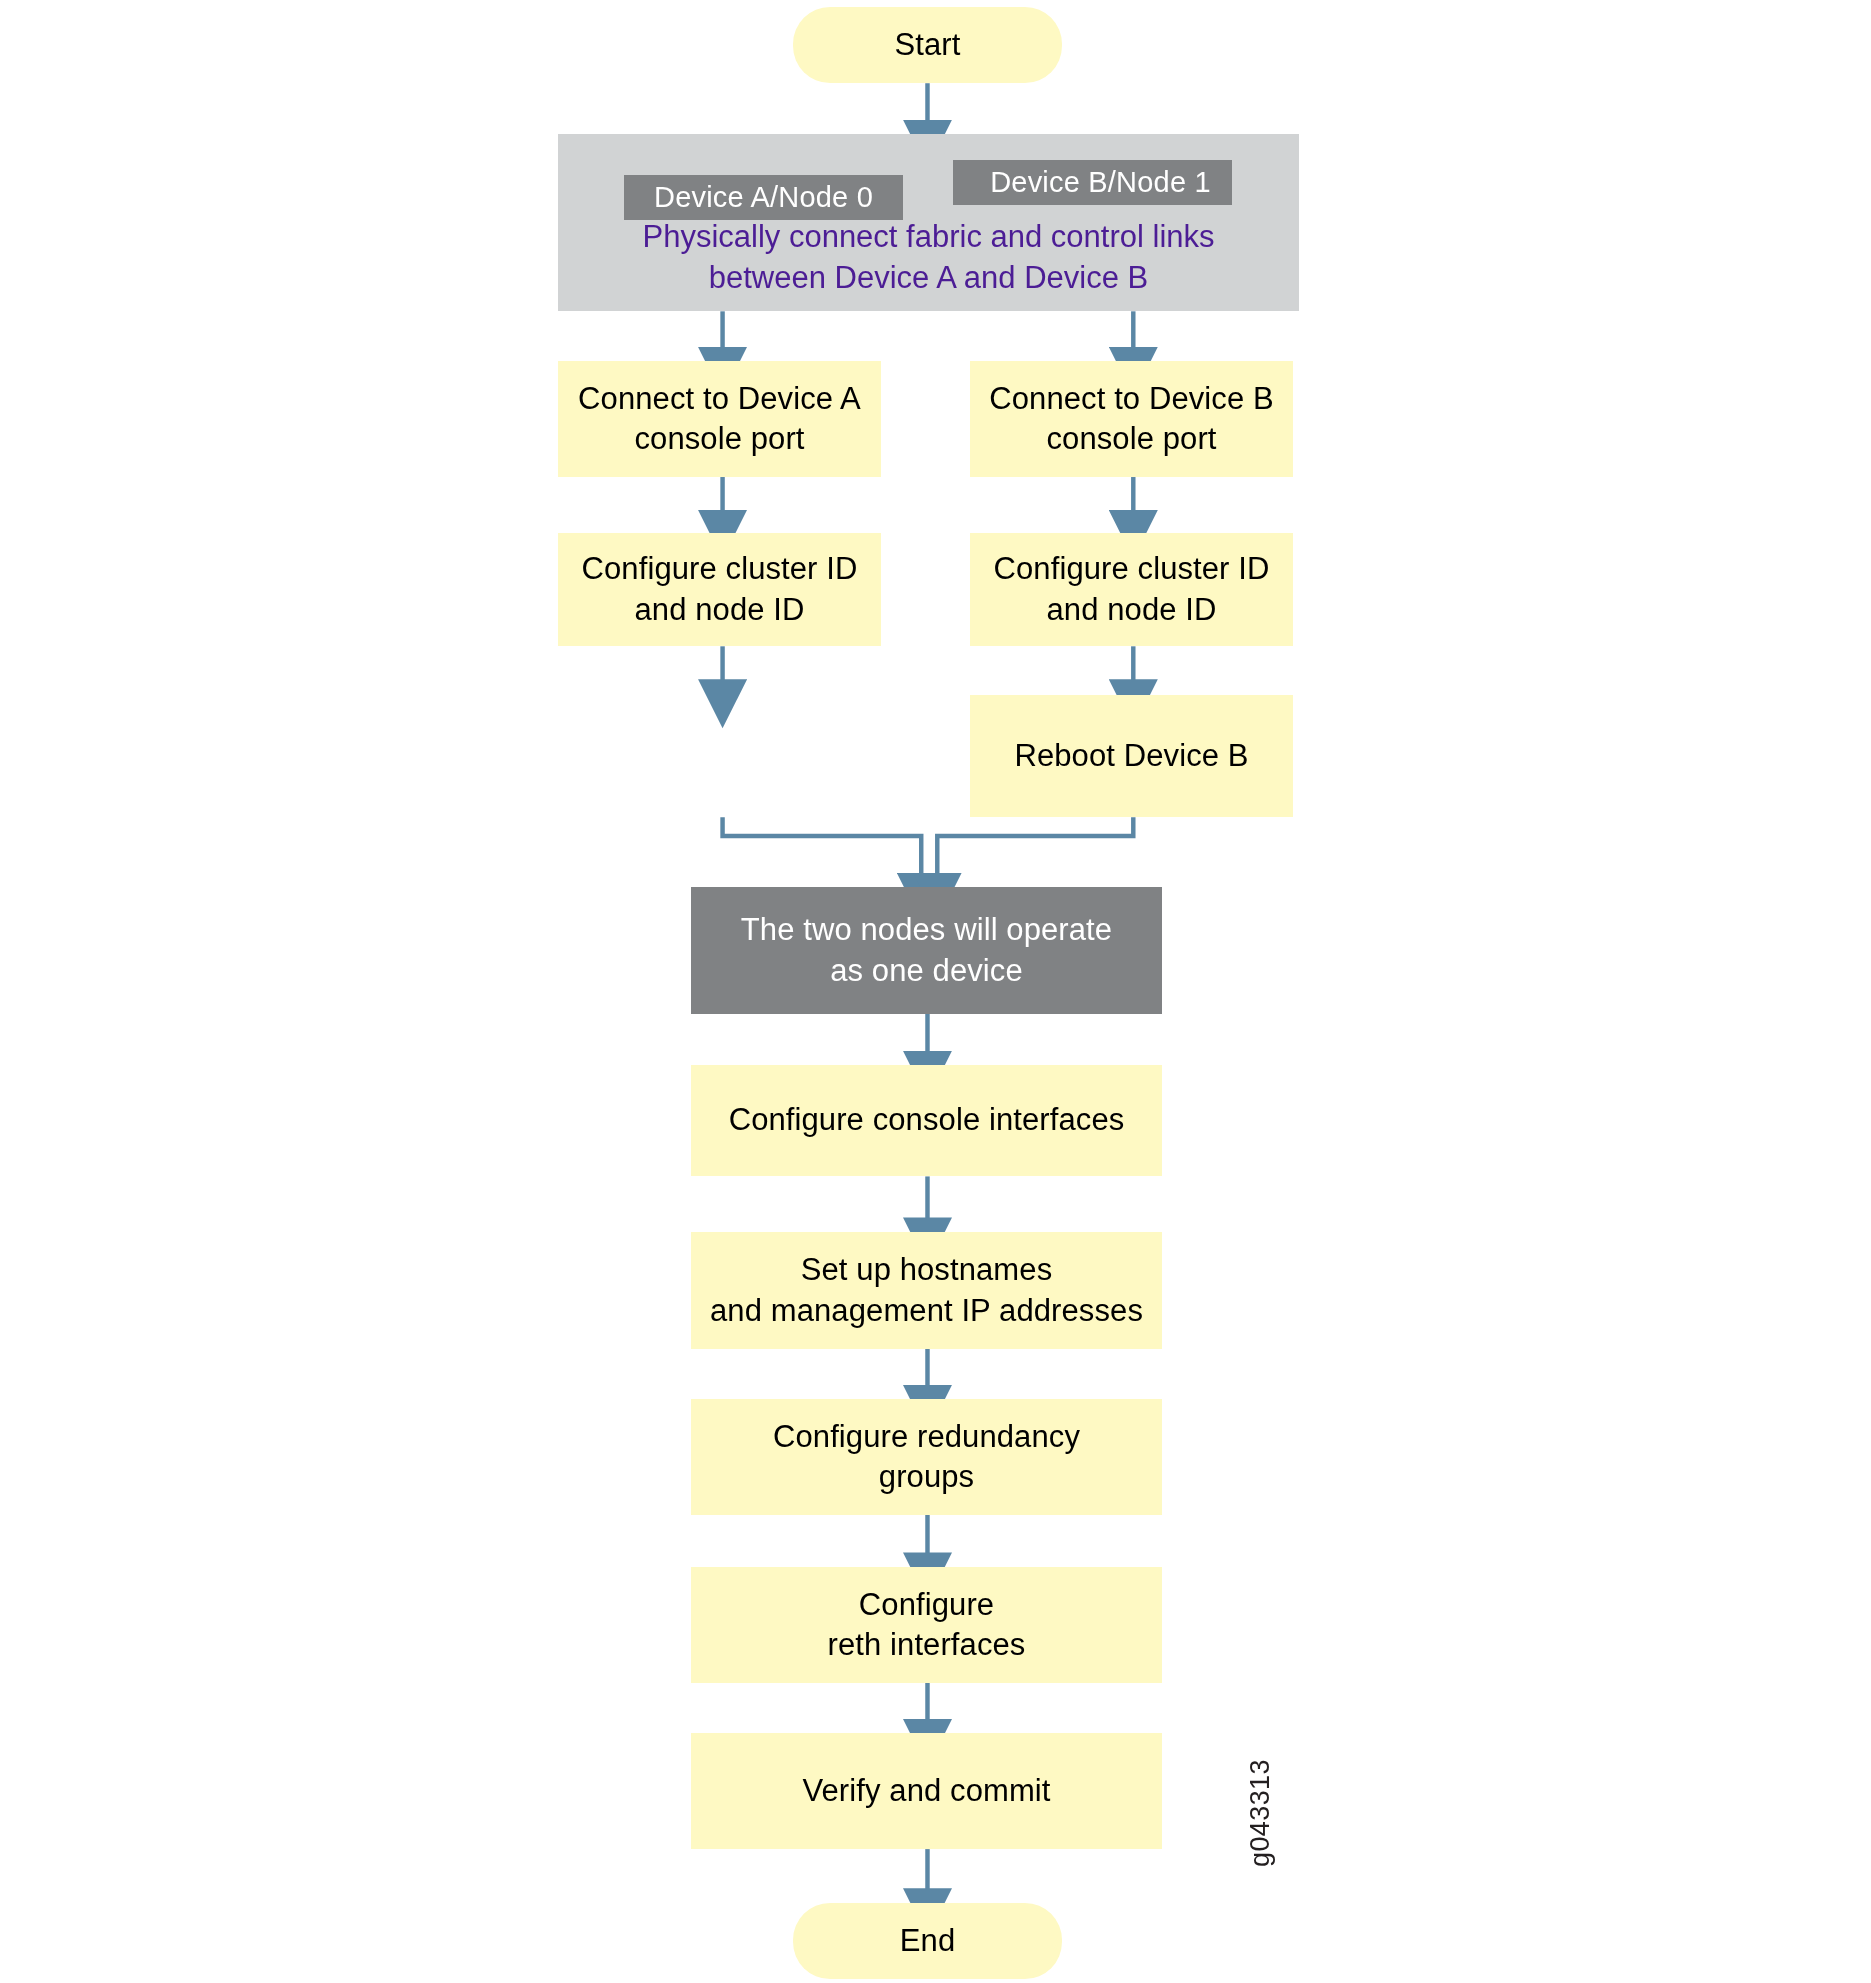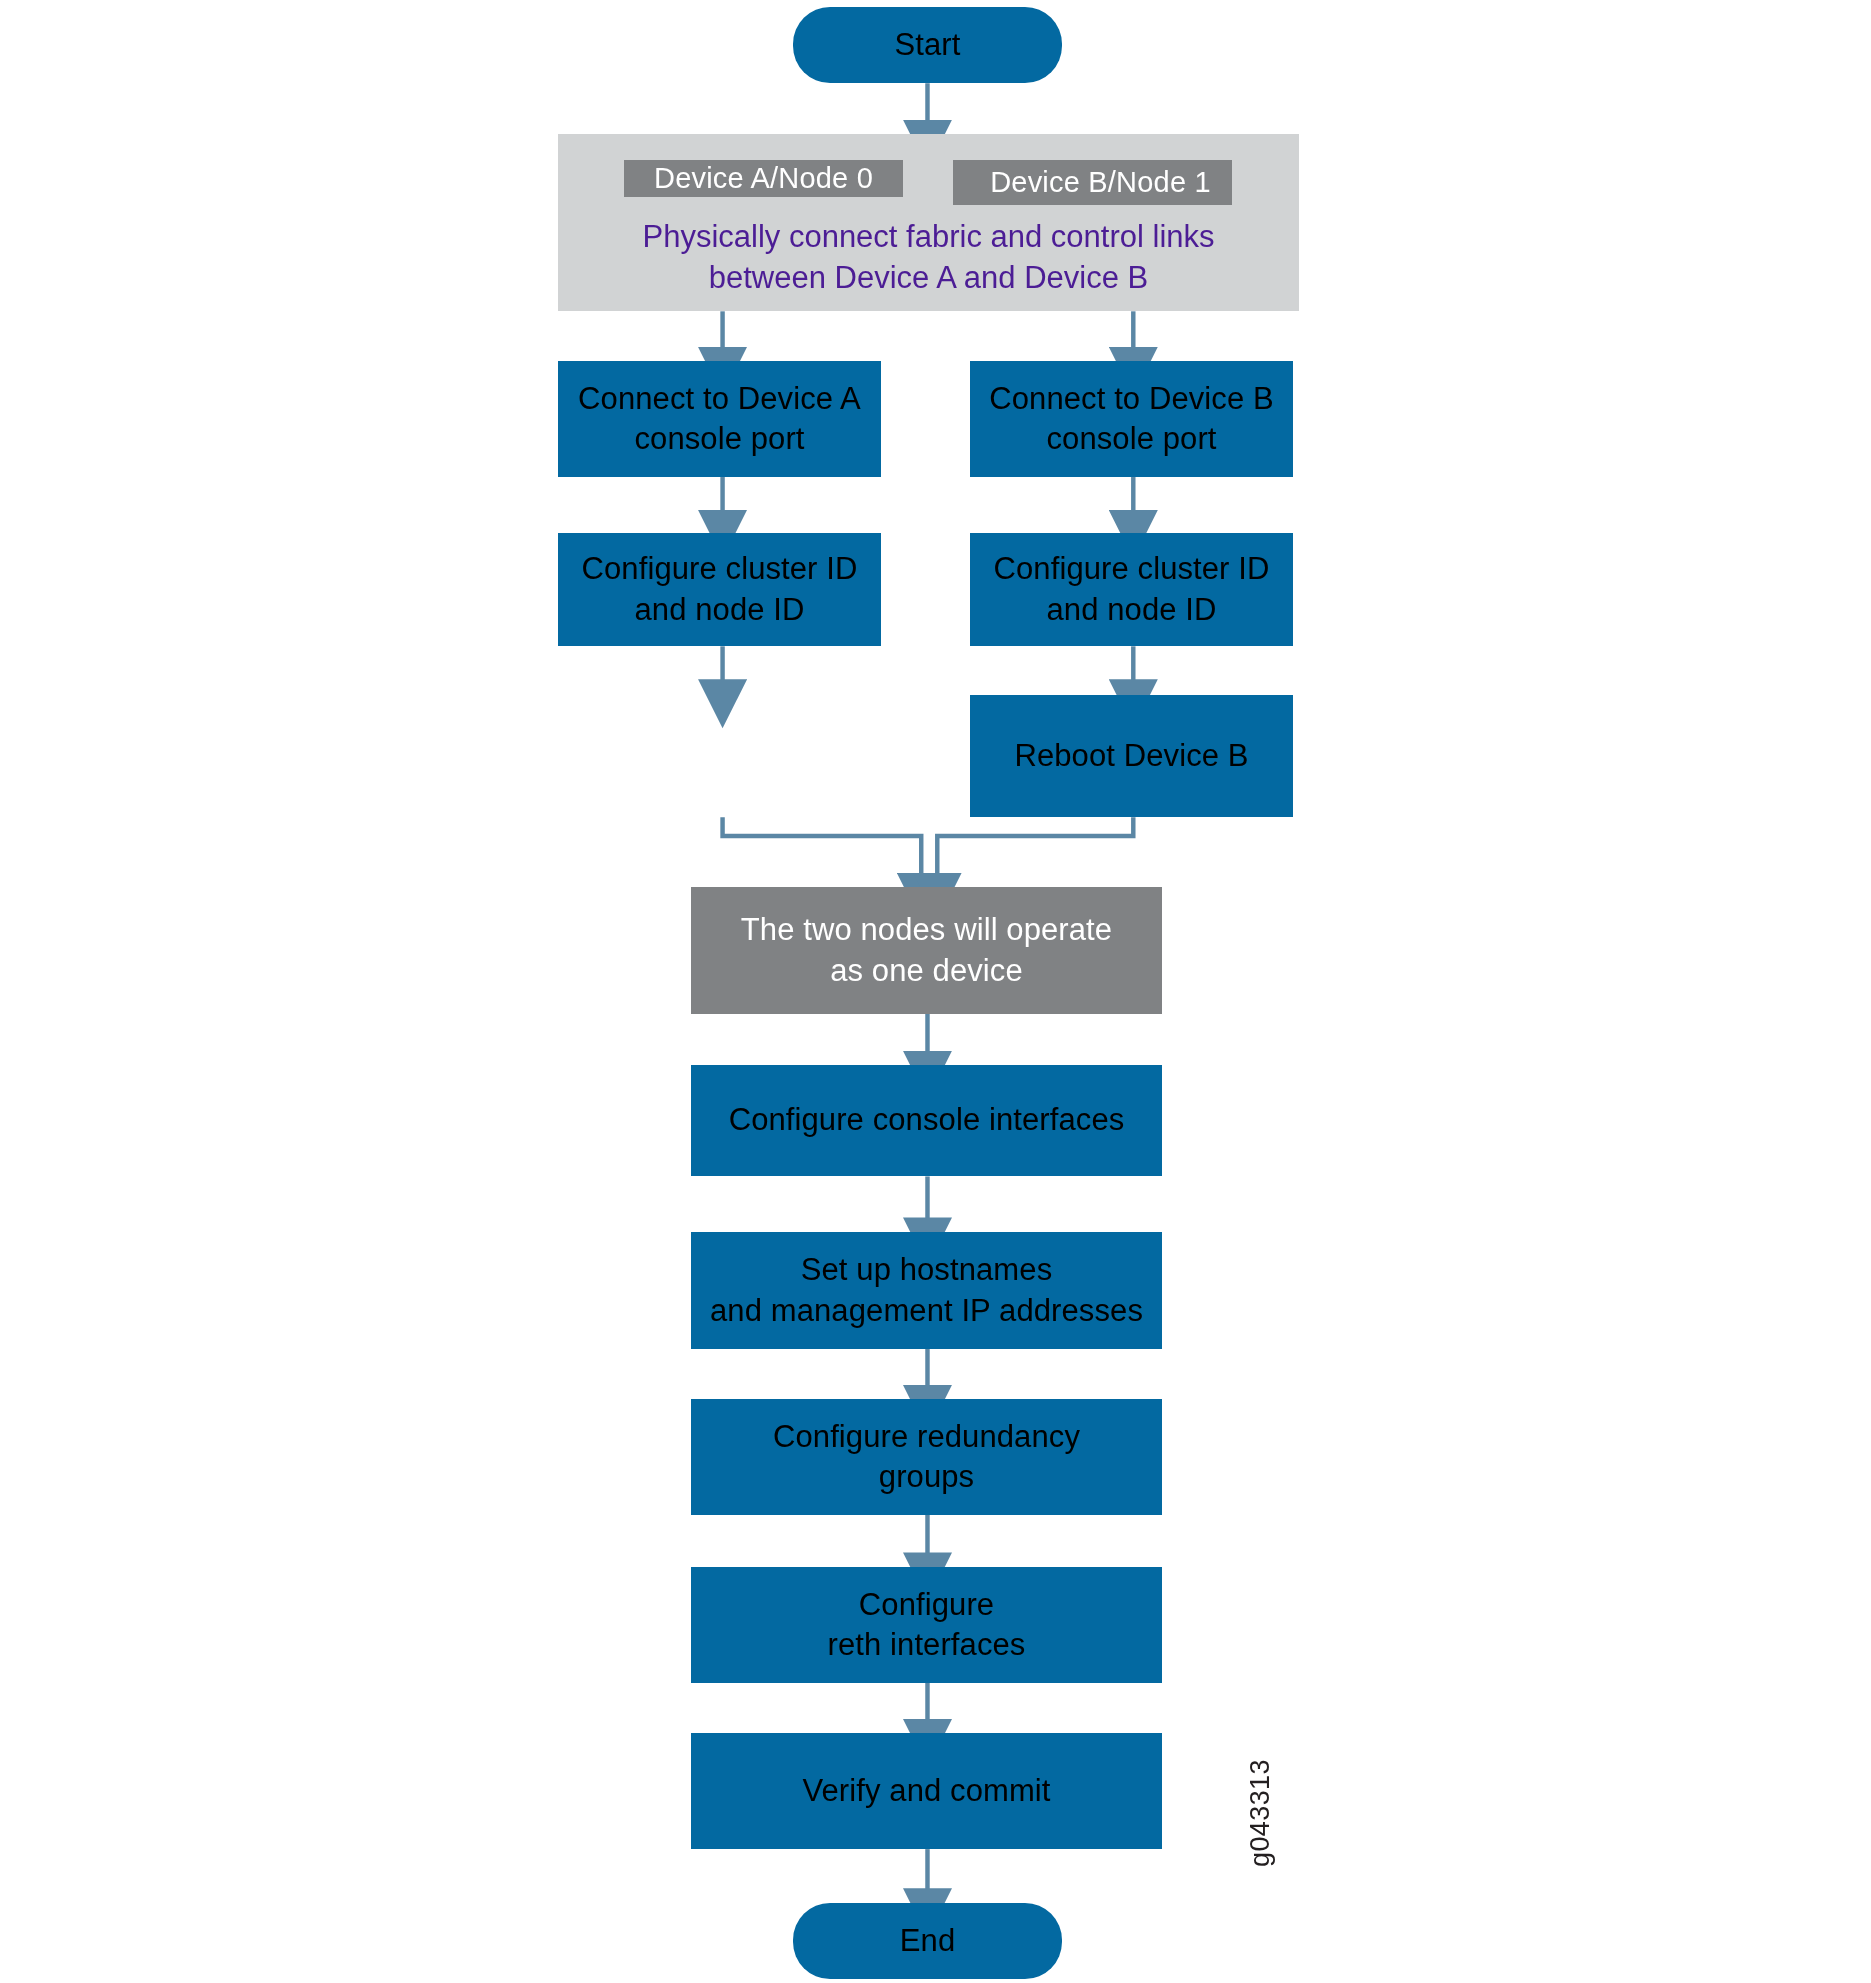--- a/index.html
+++ b/index.html
@@ -32,21 +32,21 @@
     display: flex;
     align-items: center;
     justify-content: center;
     text-align: center;
     line-height: 1.30;
     white-space: pre-line;
     color: #000000;
     font-size: 31px;
     letter-spacing: 0.1px;
   }
-  .fill-light { background: #0369a1; }
+  .fill-light { background: #fef9c3; }
   .fill-dark  { background: #808284; color: #ffffff; }
   .terminator {
     border-radius: 37px;
   }
   .group-box {
     position: absolute;
     box-sizing: border-box;
     background: #d1d3d4;
   }
   .dev-tag {
@@ -126,21 +126,21 @@
       <path d="M1041,2075 L1041,2125" marker-end="url(#ah)"></path>
     </g>
   </svg>
 
   <div class="node terminator fill-light" style="left:793px; top:7.1px; width:269px; height:76px;">
     <span>Start</span>
   </div>
 
   <div class="group-box" style="left:558px; top:134px; width:741px; height:177px;"></div>
 
-  <div class="dev-tag" style="left:624px; top:160px; width:279px; height:37px;">
+  <div class="dev-tag" style="left:624px; top:175px; width:279px; height:45px;">
     <span>Device A/Node 0</span>
   </div>
 
   <div class="dev-tag" style="left:953px; top:160px; width:279px; height:45px;padding-left:16px;">
     <span>Device B/Node 1</span>
   </div>
 
   <div class="group-caption" style="left:558px; top:217px; width:741px; height:82px;">Physically connect fabric and control links
 between Device A and Device B</div>
 

